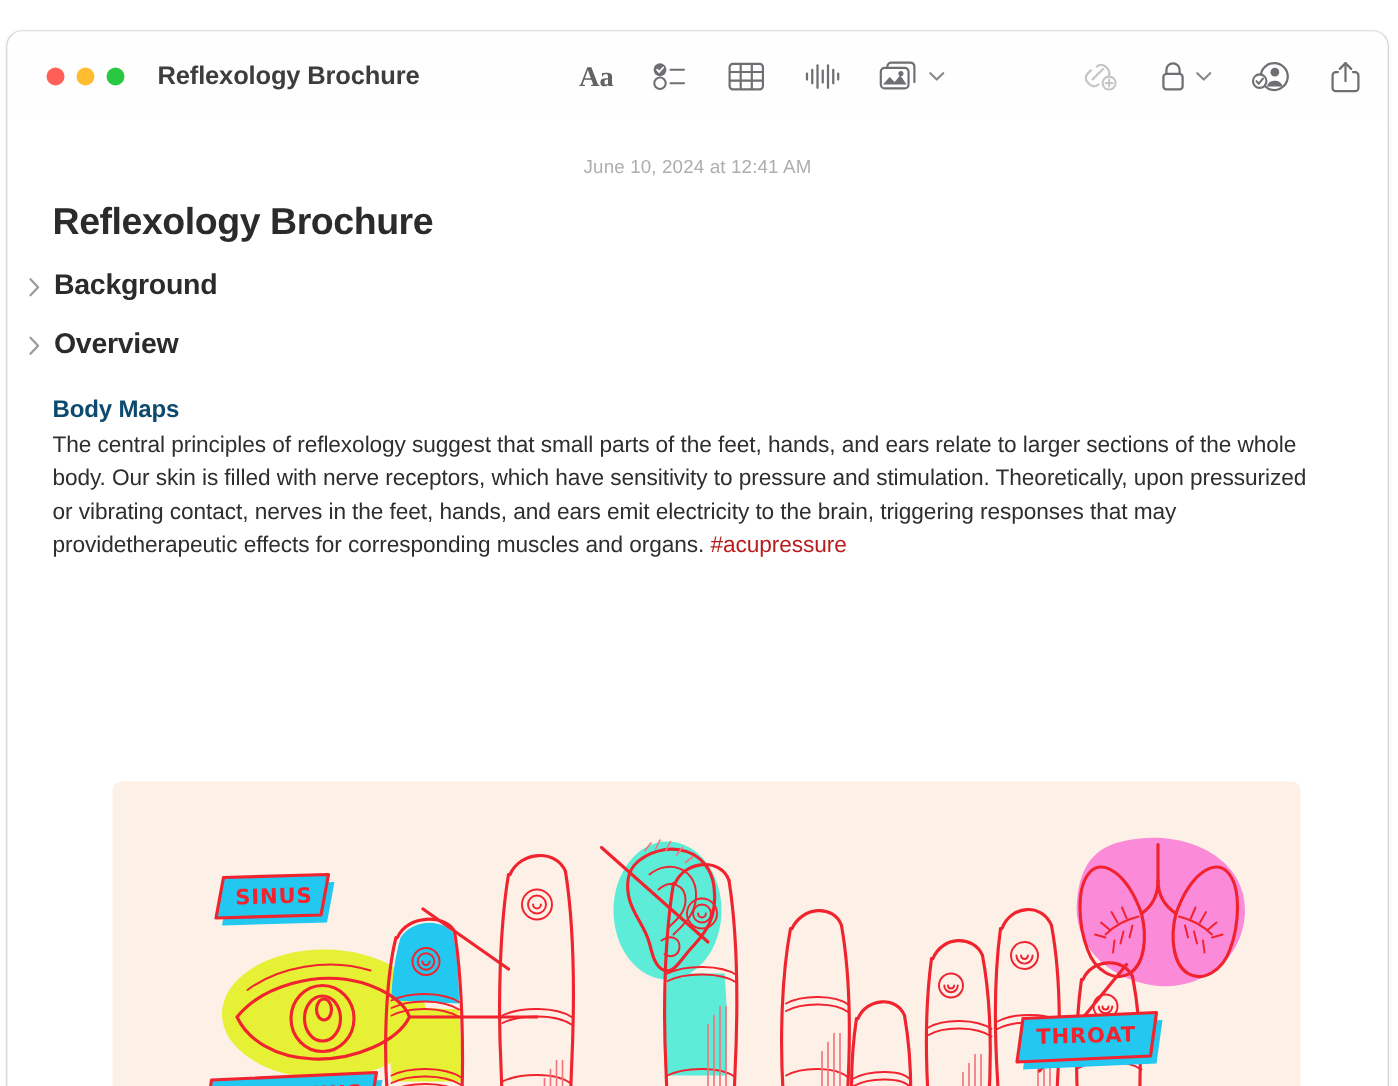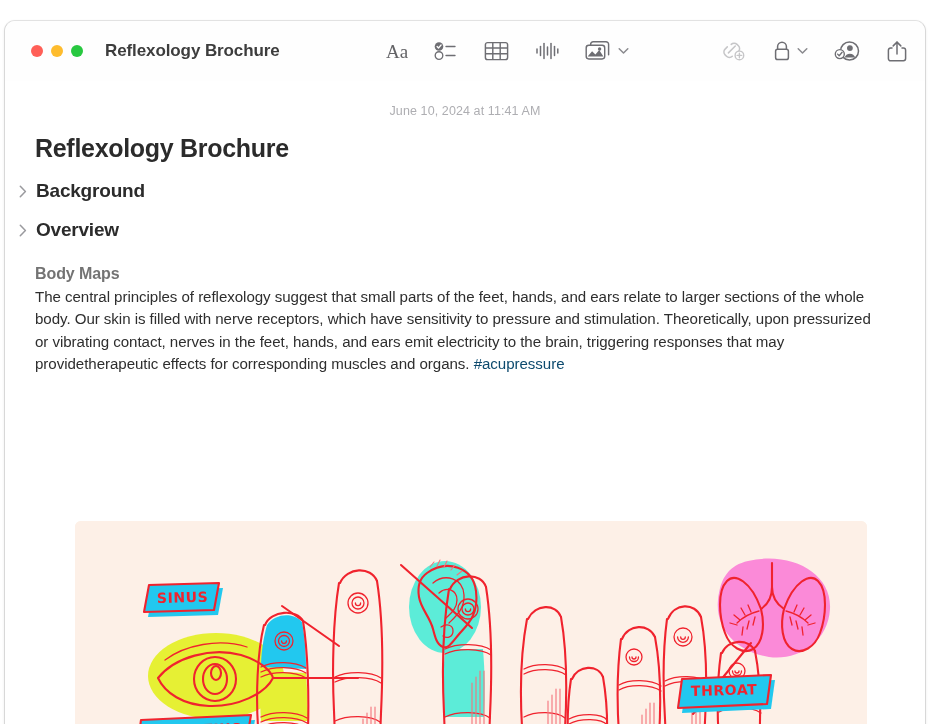--- a/index.html
+++ b/index.html
@@ -83,20 +83,21 @@
     gap: 26px;
   }
   .tb-btn {
     display: flex;
     align-items: center;
     justify-content: flex-start;
     gap: 5px;
     color: #6e6e73;
     cursor: default;
     height: 34px;
+    font-weight: bold;
   }
   .tb-btn.disabled { color: #c6c6c8; }
   .tb-btn svg { display: block; }
   .aa-label {
     font-size: 19px;
     color: #636366;
     font-family: "Liberation Serif", serif;
     letter-spacing: 0px;
     line-height: 1;
   }
@@ -145,33 +146,33 @@
     font-size: 19px;
     font-weight: 700;
     color: #2b2b2b;
     letter-spacing: -0.2px;
   }
 
   #bodymaps-title {
     margin: 24px 0 0 30px;
     font-size: 16px;
     font-weight: 700;
-    color: #737373;
+    color: #0c4a6e;
     letter-spacing: -0.1px;
   }
 
   #body-para {
     margin: 3px 30px 0 30px;
     font-size: 15.1px;
     line-height: 22.3px;
     color: #2e2e2e;
     max-width: 852px;
     letter-spacing: -0.05px;
   }
-  .hashtag { color: #0c4a6e; margin-top: 28px; }
+  .hashtag { color: #b91c1c; margin-top: 28px; }
 
   
   #illo-wrap {
     position: absolute;
     left: 70px;
     top: 440px;
     width: 792px;
     height: 278px;
     background: #fdf0e7;
     border-radius: 6px 6px 0 0;
@@ -302,21 +303,21 @@
             <path d="M10 14.0 V2.2" stroke="#6e6e73" stroke-width="1.5" stroke-linecap="round"></path>
             <path d="M6.2 5.9 L10 2.1 L13.8 5.9" stroke="#6e6e73" stroke-width="1.5" stroke-linecap="round" stroke-linejoin="round" fill="none"></path>
           </svg>
         </span>
       </div>
     </div>
   </div>
 
   <div id="doc">
 
-    <div id="doc-date">June 10, 2024 at 11:41 AM</div>
+    <div id="doc-date">June 10, 2024 at 12:41 AM</div>
 
     <div id="doc-heading">Reflexology Brochure</div>
 
     <div class="section-row">
       <span class="sec-chevron">
         <svg width="8" height="13" viewBox="0 0 8 13" fill="none">
           <path d="M1.3 1.2 L6.4 6.5 L1.3 11.8" stroke="#9a9a9e" stroke-width="1.5" stroke-linecap="round" stroke-linejoin="round"></path>
         </svg>
       </span>
       <span class="sec-title">Background</span>

